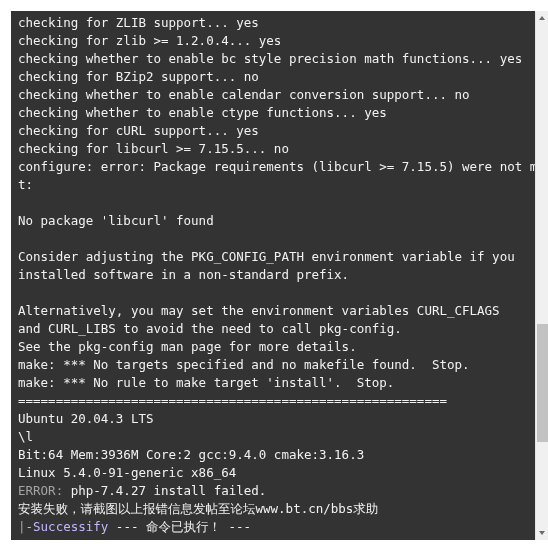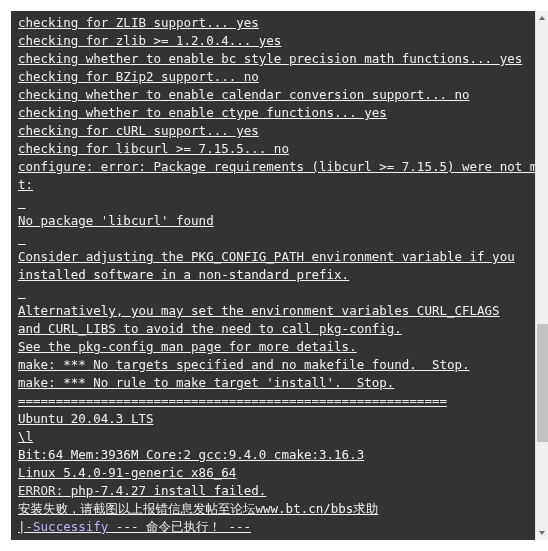--- a/index.html
+++ b/index.html
@@ -37,34 +37,33 @@
   #console-output {
     position: absolute;
     left: 7px;
     top: 3px;
     right: 0;
     white-space: pre;
     font-size: 12.5px;
     line-height: 18px;
     color: #f2f2f2;
     letter-spacing: 0px;
-    text-decoration: underline;
   }
 
   .line {
     height: 18px;
     white-space: pre;
     font-size: 12.5px;
     line-height: 18px;
     color: #f2f2f2;
     font-family: "DejaVu Sans Mono", "Liberation Mono", monospace;
   }
   .line.blank { color: transparent; }
 
-  .c-red   { color: #e5e5e5; }
+  .c-red   { color: #a3a3a3; }
   .c-cream { color: #c4b5fd; }
 
   
   #scrollbar {
     position: absolute;
     right: 0px;
     top: 11px;
     width: 13px;
     height: 529px;
     background: #f0f0f0;

